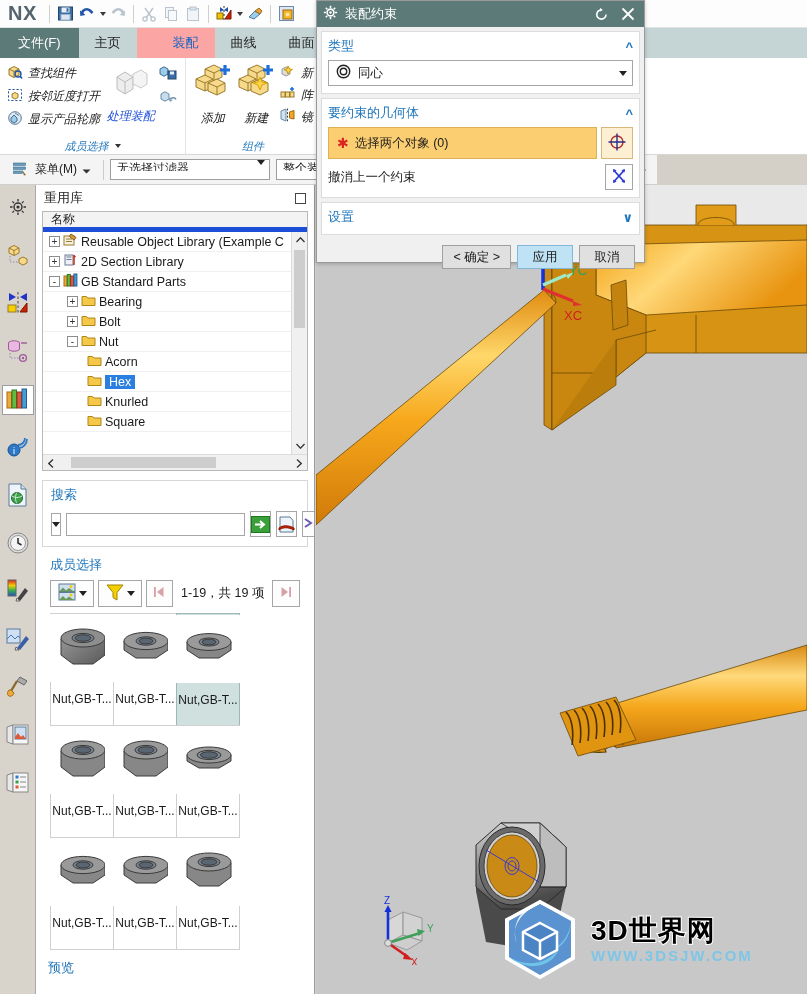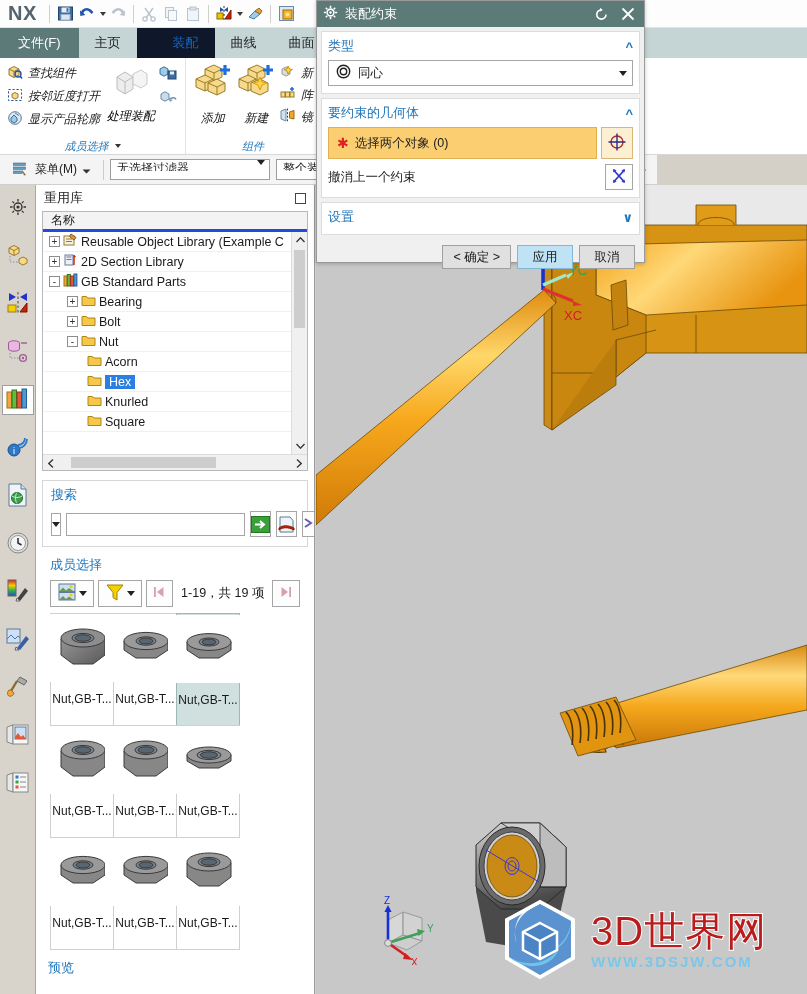--- a/index.html
+++ b/index.html
@@ -43,21 +43,21 @@
     position: absolute; left: 0; top: 28px; width: 807px; height: 30px;
     background: #c5d5d5;
     display: flex; align-items: stretch;
     font-size: 13px;
   }
   .tab {
     padding: 0 16px; display: flex; align-items: center; color: #1f1f1f;
     white-space: nowrap;
   }
   .tab.file { background: #5c7a78; color: #ffffff; padding: 0 18px; }
-  .tab.active { background: #0f172a; color: #1565c0; padding-left: 36px; }
+  .tab.active { background: #fca5a5; color: #1565c0; padding-left: 36px; }
 
   
   .ribbon {
     position: absolute; left: 0; top: 58px; width: 807px; height: 97px;
     background: #ffffff;
     border-bottom: 1px solid #d8d8d8;
     display: flex; align-items: stretch;
     overflow: hidden;
     font-style: italic;
   }
@@ -72,21 +72,21 @@
     content: ""; border-left: 3.5px solid transparent; border-right: 3.5px solid transparent;
     border-top: 4px solid #333; display: block;
   }
   .stack-small { display: flex; flex-direction: column; gap: 2px; padding-top: 2px; }
   .small-item { display: flex; align-items: center; gap: 5px; font-size: 12px; white-space: nowrap; padding: 1px 2px; }
   .big-item {
     width: 54px; display: flex; flex-direction: column; align-items: center;
     font-size: 12px; padding-top: 2px;
   }
   .big-item .lbl { margin-top: 2px; white-space: nowrap; }
-  .big-item.disabled { color: #000000; }
+  .big-item.disabled { color: #1d4ed8; }
   .ico { display: inline-block; flex: none; }
 
   
   .selbar {
     position: absolute; left: 0; top: 155px; width: 657px; height: 30px;
     background: #f4f4f4; border-bottom: 1px solid #cfcfcf;
     display: flex; align-items: center; gap: 6px; padding: 0 6px;
     font-size: 12px;
   }
   .menu-btn { display: flex; align-items: center; gap: 5px; padding: 2px 6px; }
@@ -125,21 +125,21 @@
     height: 26px; display: flex; align-items: center; justify-content: space-between;
     padding: 0 8px; font-size: 13px; color: #222;
   }
   .pin-box { width: 11px; height: 11px; border: 1.5px solid #444; }
 
   .section { margin: 0 6px 4px 6px; border: 1px solid #d7d7d7; }
   .sec-label { font-size: 13px; color: #2277bb; padding: 5px 8px 3px 8px; }
 
   .tree-wrap { margin: 0 6px; border: 1px solid #b8b8b8; background: #fff; }
   .tree-hdr {
-    height: 20px; background: #f3f3f3; border-bottom: 3px solid #1d4ed8;
+    height: 20px; background: #f3f3f3; border-bottom: 5px solid #1d4ed8;
     display: flex; align-items: center; padding-left: 8px; font-size: 12px;
   }
   .tree-rows { position: relative; }
   .trow {
     height: 20px; display: flex; align-items: center; font-size: 12.5px;
     padding-right: 20px; white-space: nowrap; overflow: hidden;
     border-bottom: 1px solid #f0f0f0;
   }
   .trow.sel .tlabel { background: #2a7fe0; color: #fff; padding: 0 4px; }
   .tnode {
@@ -276,21 +276,21 @@
     padding: 0 10px;
   }
   .dbtn.primary { background: #bfe2f5; border-color: #7fb8d8; }
 
   
   .watermark {
     position: absolute; left: 497px; top: 898px; width: 300px; height: 84px;
     display: flex; align-items: center; gap: 8px; pointer-events: none;
   }
   .wm-text {
-    font-size: 40px; font-weight: normal; color: #b91c1c;
+    font-size: 28px; font-weight: bold; color: #000000;
     -webkit-text-stroke: 2px #ffffff; paint-order: stroke fill;
     letter-spacing: 1px; line-height: 1;
   }
   .wm-url { font-size: 15px; font-weight: bold; color: #7ec6e8; letter-spacing: 2px; margin-top: 2px; }
   .triad { position: absolute; left: 370px; top: 895px; width: 70px; height: 70px; }
 </style>
 </head>
 <body>
 
 <div class="app">

